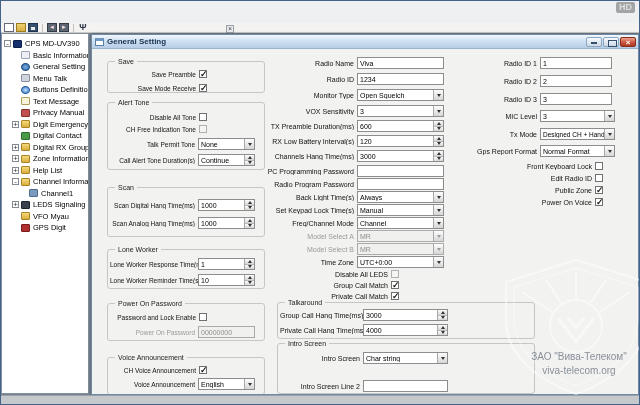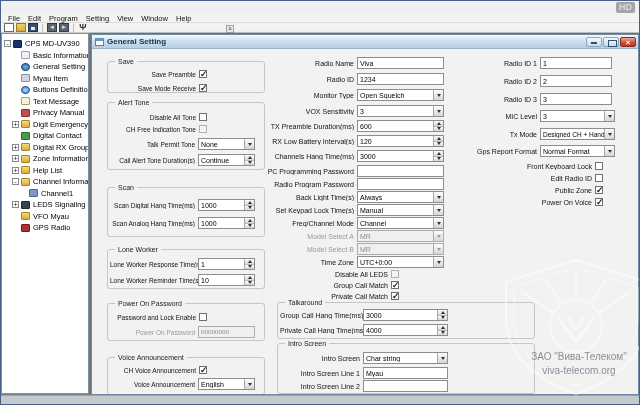--- a/index.html
+++ b/index.html
@@ -64,21 +64,21 @@
   .child-client { position:absolute; left:0; top:14px; width:546px; height:345px; background:#f2f2f1; overflow:hidden; }
 
   
   .grp { position:absolute; border:1px solid #c6c6c6; border-radius:3px; }
   .cap { position:absolute; top:-5px; left:7px; background:#f2f2f1; padding:0 3px; font-size:7px; line-height:9px; color:#222; white-space:nowrap; }
   .frow { position:absolute; display:flex; align-items:center; height:12px; }
   .lbl { flex:1; min-width:0; text-align:right; padding-right:3px; font-size:7px; color:#111; white-space:nowrap; overflow:hidden; }
   .lbl.sm { font-size:6.5px; }
   .lbl.dim { color:#9a9a9a; }
   .tb { height:12px; background:#fff; border:1px solid #8d8d8d; font-size:7px; padding:0 2px; color:#000; flex:none; }
-  .tb.dis { background:#f0f0ef; color:#8e8e8e; border-color:#ababab;font-family:Liberation Serif, serif; }
+  .tb.dis { background:#f0f0ef; color:#8e8e8e; border-color:#ababab; }
   .dd, .spin { height:12px; background:#fff; border:1px solid #8d8d8d; display:flex; align-items:center; flex:none; }
   .dd.dis, .spin.dis { background:#f0f0ef; border-color:#ababab; }
   .dd .val, .spin .val { flex:1; min-width:0; font-size:7px; padding:0 2px; white-space:nowrap; overflow:hidden; color:#000; }
   .dis .val { color:#8e8e8e; }
   .fs6 .val { font-size:6.5px; }
   .ddbtn { width:10px; align-self:stretch; background:linear-gradient(#fdfdfd,#d6d6d6); border-left:1px solid #a8a8a8; display:flex; align-items:center; justify-content:center; flex:none; }
   .dar { width:0; height:0; border-left:2.5px solid transparent; border-right:2.5px solid transparent; border-top:3.5px solid #333; }
   .dis .dar { border-top-color:#9a9a9a; }
   .sbtns { width:10px; align-self:stretch; display:flex; flex-direction:column; border-left:1px solid #a8a8a8; flex:none; }
   .sup,.sdn { flex:1; background:linear-gradient(#fdfdfd,#d6d6d6); display:flex; align-items:center; justify-content:center; }
@@ -93,29 +93,20 @@
   .wm { position:absolute; pointer-events:none; }
   .wm-text { position:absolute; width:160px; text-align:center; font-size:10px; color:rgba(118,126,137,.85); white-space:nowrap; }
 </style>
 </head>
 <body>
 
 <div id="app">
 
   <div class="hd-badge">HD</div>
 
-  <div class="menubar">
-      <span class="menu-item">File</span>
-      <span class="menu-item">Edit</span>
-      <span class="menu-item">Program</span>
-      <span class="menu-item">Setting</span>
-      <span class="menu-item">View</span>
-      <span class="menu-item">Window</span>
-      <span class="menu-item">Help</span>
-    </div>
 
   <div class="toolbar">
     <span class="tbtn ic-new"></span>
     <span class="tbtn ic-open"></span>
     <span class="tbtn ic-save"></span>
     <span class="tsep"></span>
     <span class="tbtn ic-rw">◄</span>
     <span class="tbtn ic-rw">►</span>
     <span class="tsep"></span>
     <span class="tbtn ic-ant">Ψ</span>
@@ -136,21 +127,21 @@
           <span>Basic Information</span>
         </div>
         <div class="titem" style="padding-left: 10px;">
           <span class="texp-sp"></span>
           <span class="ticon i-gear"></span>
           <span>General Setting</span>
         </div>
         <div class="titem" style="padding-left: 10px;">
           <span class="texp-sp"></span>
           <span class="ticon i-menu"></span>
-          <span>Myau Item</span>
+          <span>Menu Talk</span>
         </div>
         <div class="titem" style="padding-left: 10px;">
           <span class="texp-sp"></span>
           <span class="ticon i-btn"></span>
           <span>Buttons Definitions</span>
         </div>
         <div class="titem" style="padding-left: 10px;">
           <span class="texp-sp"></span>
           <span class="ticon i-msg"></span>
           <span>Text Message</span>
@@ -201,21 +192,21 @@
           <span>LEDS Signaling</span>
         </div>
         <div class="titem" style="padding-left: 10px;">
           <span class="texp-sp"></span>
           <span class="ticon i-folder"></span>
           <span>VFO Myau</span>
         </div>
         <div class="titem" style="padding-left: 10px;">
           <span class="texp-sp"></span>
           <span class="ticon i-gps"></span>
-          <span>GPS Radio</span>
+          <span>GPS Digit</span>
         </div>
       </div>
 
     <div class="child">
       <div class="child-title">
         <span class="child-icon"></span>
         <span class="child-title-text">General Setting</span>
         <span class="winbtns">
           <span class="wbtn min"></span>
           <span class="wbtn max"></span>
@@ -543,24 +534,20 @@
         <div class="grp" style="left:185px;top:294px;width:258px;height:51px;">
           <span class="cap">Intro Screen</span>
           <div class="frow" style="left:2px;top:8px;width:168px;">
             <span class="lbl">Intro Screen</span>
             <span class="dd" style="width:85px;">
               <span class="val">Char string</span>
               <span class="ddbtn">
                   <span class="dar"></span>
                 </span>
             </span>
-          </div>
-          <div class="frow" style="left:2px;top:23px;width:168px;">
-            <span class="lbl">Intro Screen Line 1</span>
-            <input class="tb" style="width: 85px;" value="Myau">
           </div>
           <div class="frow" style="left:2px;top:36px;width:168px;">
             <span class="lbl">Intro Screen Line 2</span>
             <input class="tb" style="width: 85px;" value="">
           </div>
         </div>
 
         <div class="frow" style="left:330px;top:8px;width:190px;">
           <span class="lbl">Radio ID 1</span>
           <input class="tb" style="width: 72px;" value="1">

